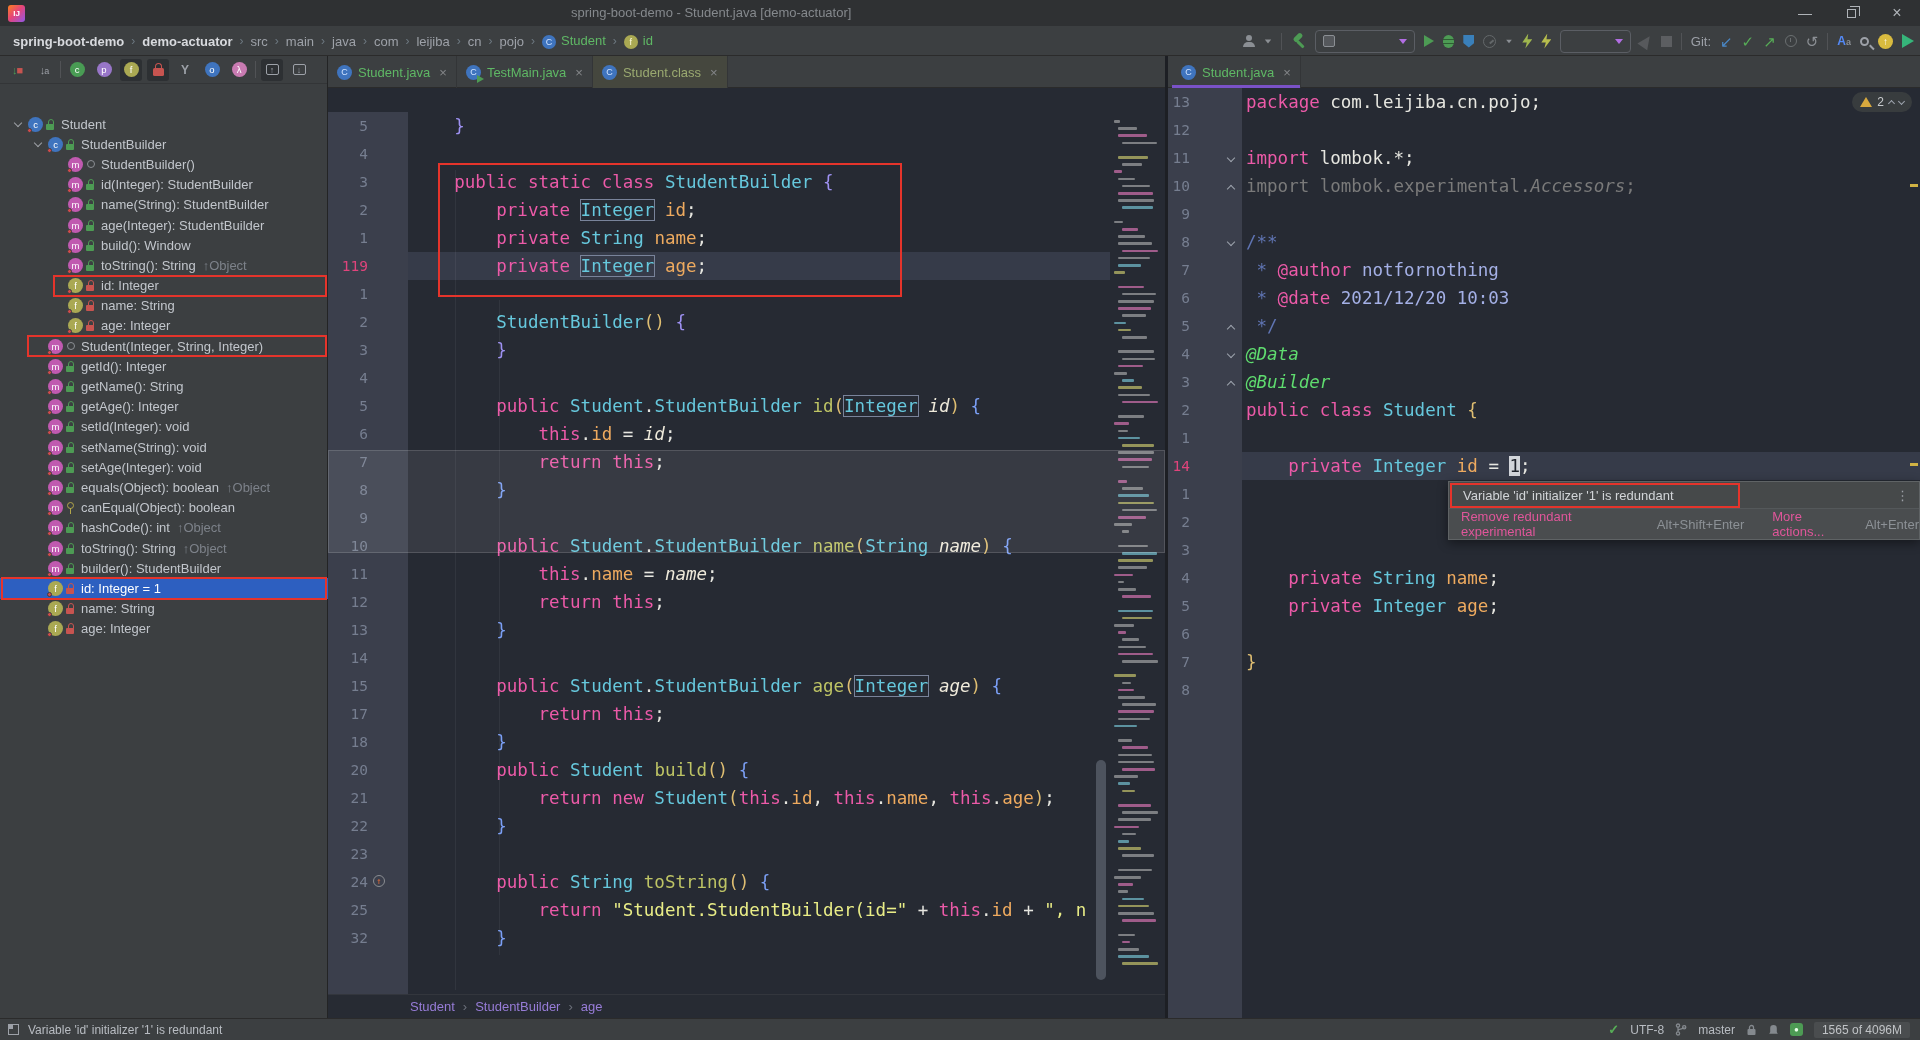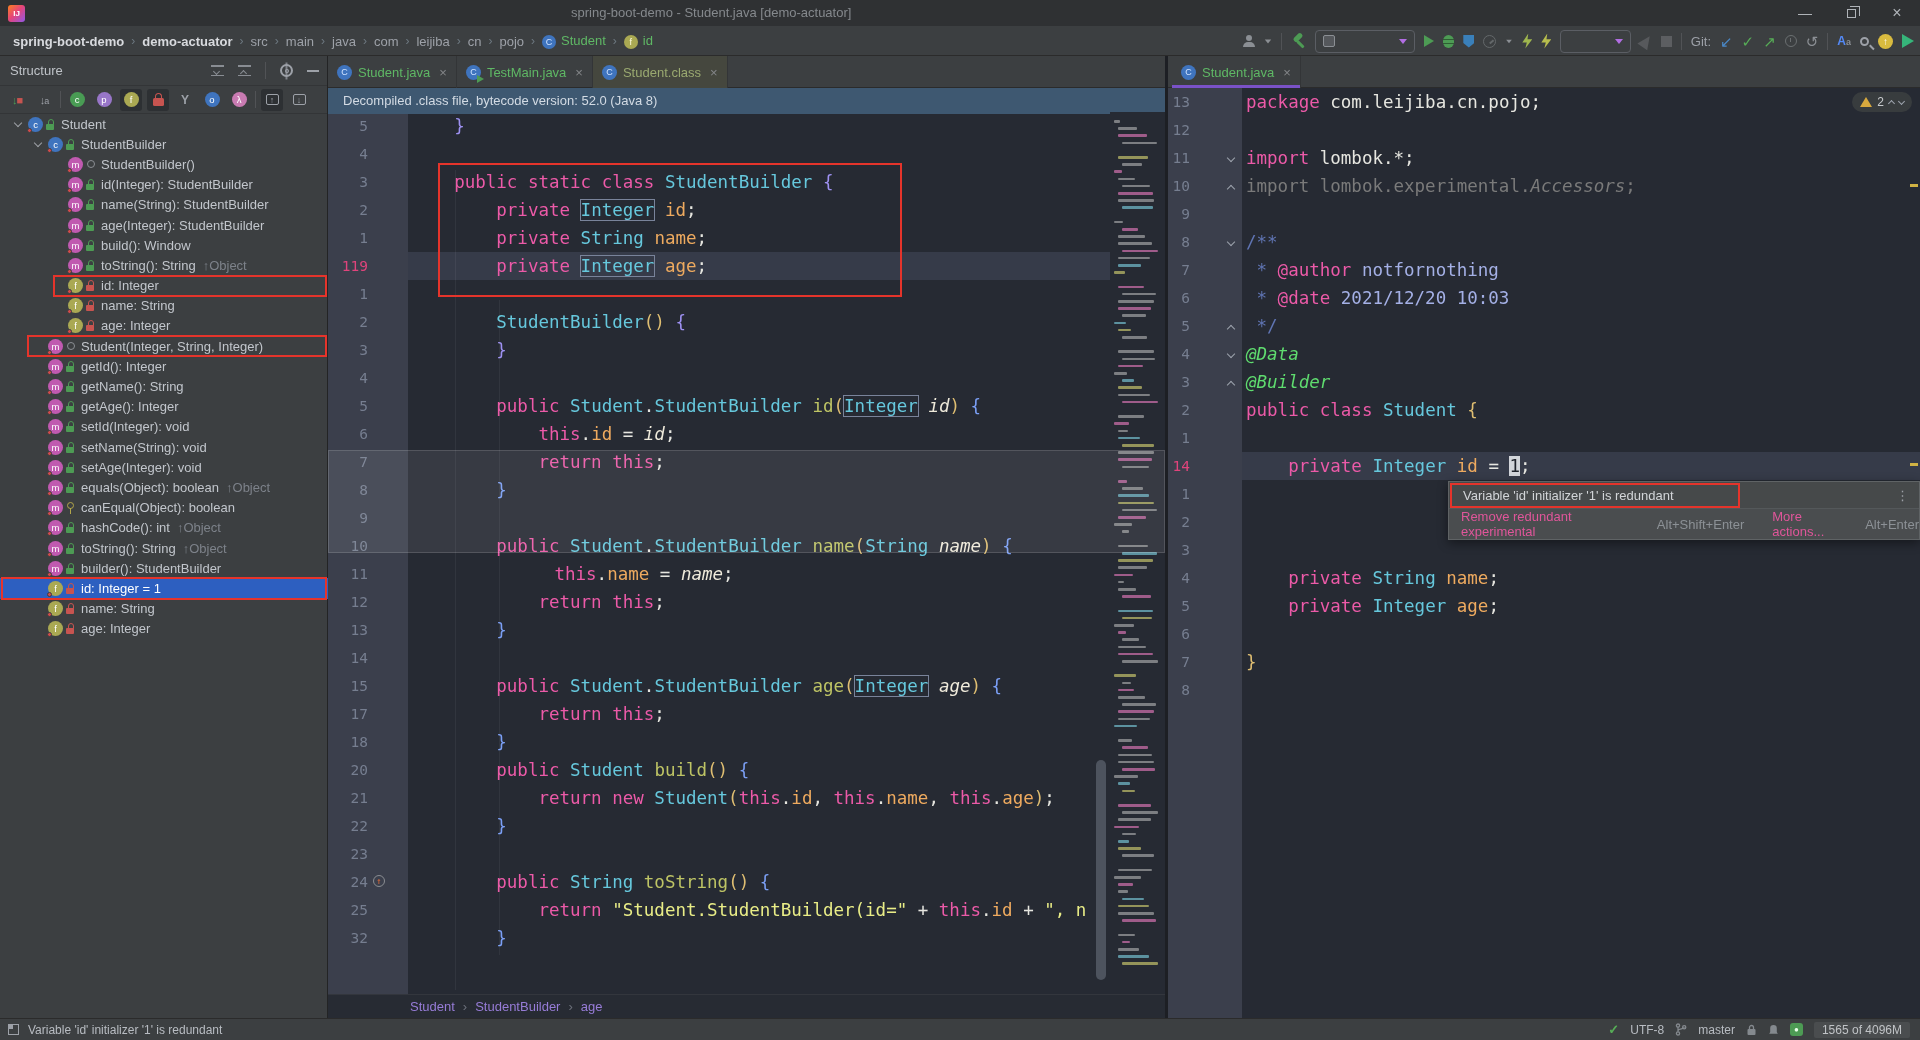--- a/index.html
+++ b/index.html
@@ -247,34 +247,20 @@
       <span class="tb-glyph" style="color:#8b8f94;">↺</span>
       <span class="tb-sep"></span>
       <span class="transl">A<span style="font-size:9px;color:#8b8f94;">a</span></span>
       <span class="magnifier"></span>
       <span class="yellow-circ">↑</span>
       <span class="teal-tri"></span>
     </div>
   </div>
 
   <div class="structure">
-    <div class="struct-header">
-      <span class="struct-title">Structure</span>
-      <span class="hdr-icons">
-        <span class="exp-ic">
-            <span class="mid"></span>
-          </span>
-        <span class="exp-ic col">
-            <span class="mid"></span>
-          </span>
-        <span class="tb-sep"></span>
-        <span class="gear-ic"></span>
-        <span class="hide-ic"></span>
-      </span>
-    </div>
     <div class="struct-toolbar">
       <span class="stb">
           <span class="sort-ic"><b>↓</b><i>■</i></span>
         </span>
       <span class="stb">
           <span class="sort-ic">↓<span style="font-size:9px;">a</span></span>
         </span>
       <span class="tb-sep"></span>
       <span class="stb">
           <span class="stb-circle" style="background:#499c54;">c</span>
@@ -487,40 +473,39 @@
           <span class="tab-c">C<span class="runov"></span></span>
           <span>TestMain.java</span>
           <span class="close">×</span>
         </div>
         <div class="tab sel-olive">
           <span class="tab-c">C</span>
           <span>Student.class</span>
           <span class="close">×</span>
         </div>
       </div>
-    <div class="banner">Decompiled .class file, bytecode version: 52.0 (Java 8)</div>
     <div class="gutter-bg" style="left:0;top:56px;width:80px;height:882px;"></div>
     <div class="lines" id="midlines" style="top:56px;">
         <div class="eline"><span class="ln" style="width: 40px;">5</span><span class="foldcol" style="width: 40px;"></span><span class="codewrap" style="padding-left: 4px;"><span class="tk-p">    </span><span class="tk-b1">}</span></span></div>
         <div class="eline"><span class="ln" style="width: 40px;">4</span><span class="foldcol" style="width: 40px;"></span><span class="codewrap" style="padding-left: 4px;"></span></div>
         <div class="eline"><span class="ln" style="width: 40px;">3</span><span class="foldcol" style="width: 40px;"></span><span class="codewrap" style="padding-left: 4px;"><span class="tk-p">    </span><span class="tk-k">public static class</span><span class="tk-p"> </span><span class="tk-t">StudentBuilder</span><span class="tk-p"> </span><span class="tk-b1">{</span></span></div>
         <div class="eline"><span class="ln" style="width: 40px;">2</span><span class="foldcol" style="width: 40px;"></span><span class="codewrap" style="padding-left: 4px;"><span class="tk-p">        </span><span class="tk-k">private</span><span class="tk-p"> </span><span class="tk-tb">Integer</span><span class="tk-p"> </span><span class="tk-f">id</span><span class="tk-p">;</span></span></div>
         <div class="eline"><span class="ln" style="width: 40px;">1</span><span class="foldcol" style="width: 40px;"></span><span class="codewrap" style="padding-left: 4px;"><span class="tk-p">        </span><span class="tk-k">private</span><span class="tk-p"> </span><span class="tk-t">String</span><span class="tk-p"> </span><span class="tk-f">name</span><span class="tk-p">;</span></span></div>
         <div class="eline cur"><span class="ln cur" style="width: 40px;">119</span><span class="foldcol" style="width: 40px;"></span><span class="codewrap" style="padding-left: 4px;"><span class="tk-p">        </span><span class="tk-k">private</span><span class="tk-p"> </span><span class="tk-tb">Integer</span><span class="tk-p"> </span><span class="tk-f">age</span><span class="tk-p">;</span></span></div>
         <div class="eline"><span class="ln" style="width: 40px;">1</span><span class="foldcol" style="width: 40px;"></span><span class="codewrap" style="padding-left: 4px;"></span></div>
         <div class="eline"><span class="ln" style="width: 40px;">2</span><span class="foldcol" style="width: 40px;"></span><span class="codewrap" style="padding-left: 4px;"><span class="tk-p">        </span><span class="tk-t">StudentBuilder</span><span class="tk-pr">()</span><span class="tk-p"> </span><span class="tk-b1">{</span></span></div>
         <div class="eline"><span class="ln" style="width: 40px;">3</span><span class="foldcol" style="width: 40px;"></span><span class="codewrap" style="padding-left: 4px;"><span class="tk-p">        </span><span class="tk-b1">}</span></span></div>
         <div class="eline"><span class="ln" style="width: 40px;">4</span><span class="foldcol" style="width: 40px;"></span><span class="codewrap" style="padding-left: 4px;"></span></div>
         <div class="eline"><span class="ln" style="width: 40px;">5</span><span class="foldcol" style="width: 40px;"></span><span class="codewrap" style="padding-left: 4px;"><span class="tk-p">        </span><span class="tk-k">public</span><span class="tk-p"> </span><span class="tk-t">Student</span><span class="tk-p">.</span><span class="tk-t">StudentBuilder</span><span class="tk-p"> </span><span class="tk-m">id</span><span class="tk-pr">(</span><span class="tk-tb">Integer</span><span class="tk-p"> </span><span class="tk-pm">id</span><span class="tk-pr">)</span><span class="tk-p"> </span><span class="tk-b2">{</span></span></div>
         <div class="eline"><span class="ln" style="width: 40px;">6</span><span class="foldcol" style="width: 40px;"></span><span class="codewrap" style="padding-left: 4px;"><span class="tk-p">            </span><span class="tk-k">this</span><span class="tk-p">.</span><span class="tk-f">id</span><span class="tk-p"> = </span><span class="tk-pm">id</span><span class="tk-p">;</span></span></div>
         <div class="eline"><span class="ln" style="width: 40px;">7</span><span class="foldcol" style="width: 40px;"></span><span class="codewrap" style="padding-left: 4px;"><span class="tk-p">            </span><span class="tk-k">return this</span><span class="tk-p">;</span></span></div>
         <div class="eline"><span class="ln" style="width: 40px;">8</span><span class="foldcol" style="width: 40px;"></span><span class="codewrap" style="padding-left: 4px;"><span class="tk-p">        </span><span class="tk-b2">}</span></span></div>
         <div class="eline"><span class="ln" style="width: 40px;">9</span><span class="foldcol" style="width: 40px;"></span><span class="codewrap" style="padding-left: 4px;"></span></div>
         <div class="eline"><span class="ln" style="width: 40px;">10</span><span class="foldcol" style="width: 40px;"></span><span class="codewrap" style="padding-left: 4px;"><span class="tk-p">        </span><span class="tk-k">public</span><span class="tk-p"> </span><span class="tk-t">Student</span><span class="tk-p">.</span><span class="tk-t">StudentBuilder</span><span class="tk-p"> </span><span class="tk-m">name</span><span class="tk-pr">(</span><span class="tk-t">String</span><span class="tk-p"> </span><span class="tk-pm">name</span><span class="tk-pr">)</span><span class="tk-p"> </span><span class="tk-b2">{</span></span></div>
-        <div class="eline"><span class="ln" style="width: 40px;">11</span><span class="foldcol" style="width: 40px;"></span><span class="codewrap" style="padding-left: 20px;"><span class="tk-p">            </span><span class="tk-k">this</span><span class="tk-p">.</span><span class="tk-f">name</span><span class="tk-p"> = </span><span class="tk-pm">name</span><span class="tk-p">;</span></span></div>
+        <div class="eline"><span class="ln" style="width: 40px;">11</span><span class="foldcol" style="width: 40px;"></span><span class="codewrap" style="padding-left: 4px;"><span class="tk-p">            </span><span class="tk-k">this</span><span class="tk-p">.</span><span class="tk-f">name</span><span class="tk-p"> = </span><span class="tk-pm">name</span><span class="tk-p">;</span></span></div>
         <div class="eline"><span class="ln" style="width: 40px;">12</span><span class="foldcol" style="width: 40px;"></span><span class="codewrap" style="padding-left: 4px;"><span class="tk-p">            </span><span class="tk-k">return this</span><span class="tk-p">;</span></span></div>
         <div class="eline"><span class="ln" style="width: 40px;">13</span><span class="foldcol" style="width: 40px;"></span><span class="codewrap" style="padding-left: 4px;"><span class="tk-p">        </span><span class="tk-b2">}</span></span></div>
         <div class="eline"><span class="ln" style="width: 40px;">14</span><span class="foldcol" style="width: 40px;"></span><span class="codewrap" style="padding-left: 4px;"></span></div>
         <div class="eline"><span class="ln" style="width: 40px;">15</span><span class="foldcol" style="width: 40px;"></span><span class="codewrap" style="padding-left: 4px;"><span class="tk-p">        </span><span class="tk-k">public</span><span class="tk-p"> </span><span class="tk-t">Student</span><span class="tk-p">.</span><span class="tk-t">StudentBuilder</span><span class="tk-p"> </span><span class="tk-m">age</span><span class="tk-pr">(</span><span class="tk-tb">Integer</span><span class="tk-p"> </span><span class="tk-pm">age</span><span class="tk-pr">)</span><span class="tk-p"> </span><span class="tk-b2">{</span></span></div>
         <div class="eline"><span class="ln" style="width: 40px;">17</span><span class="foldcol" style="width: 40px;"></span><span class="codewrap" style="padding-left: 4px;"><span class="tk-p">            </span><span class="tk-k">return this</span><span class="tk-p">;</span></span></div>
         <div class="eline"><span class="ln" style="width: 40px;">18</span><span class="foldcol" style="width: 40px;"></span><span class="codewrap" style="padding-left: 4px;"><span class="tk-p">        </span><span class="tk-b2">}</span></span></div>
         <div class="eline"><span class="ln" style="width: 40px;">20</span><span class="foldcol" style="width: 40px;"></span><span class="codewrap" style="padding-left: 4px;"><span class="tk-p">        </span><span class="tk-k">public</span><span class="tk-p"> </span><span class="tk-t">Student</span><span class="tk-p"> </span><span class="tk-m">build</span><span class="tk-pr">()</span><span class="tk-p"> </span><span class="tk-b2">{</span></span></div>
         <div class="eline"><span class="ln" style="width: 40px;">21</span><span class="foldcol" style="width: 40px;"></span><span class="codewrap" style="padding-left: 4px;"><span class="tk-p">            </span><span class="tk-k">return new</span><span class="tk-p"> </span><span class="tk-t">Student</span><span class="tk-pr">(</span><span class="tk-k">this</span><span class="tk-p">.</span><span class="tk-f">id</span><span class="tk-p">, </span><span class="tk-k">this</span><span class="tk-p">.</span><span class="tk-f">name</span><span class="tk-p">, </span><span class="tk-k">this</span><span class="tk-p">.</span><span class="tk-f">age</span><span class="tk-pr">)</span><span class="tk-p">;</span></span></div>
         <div class="eline"><span class="ln" style="width: 40px;">22</span><span class="foldcol" style="width: 40px;"></span><span class="codewrap" style="padding-left: 4px;"><span class="tk-p">        </span><span class="tk-b2">}</span></span></div>
         <div class="eline"><span class="ln" style="width: 40px;">23</span><span class="foldcol" style="width: 40px;"></span><span class="codewrap" style="padding-left: 4px;"></span></div>

